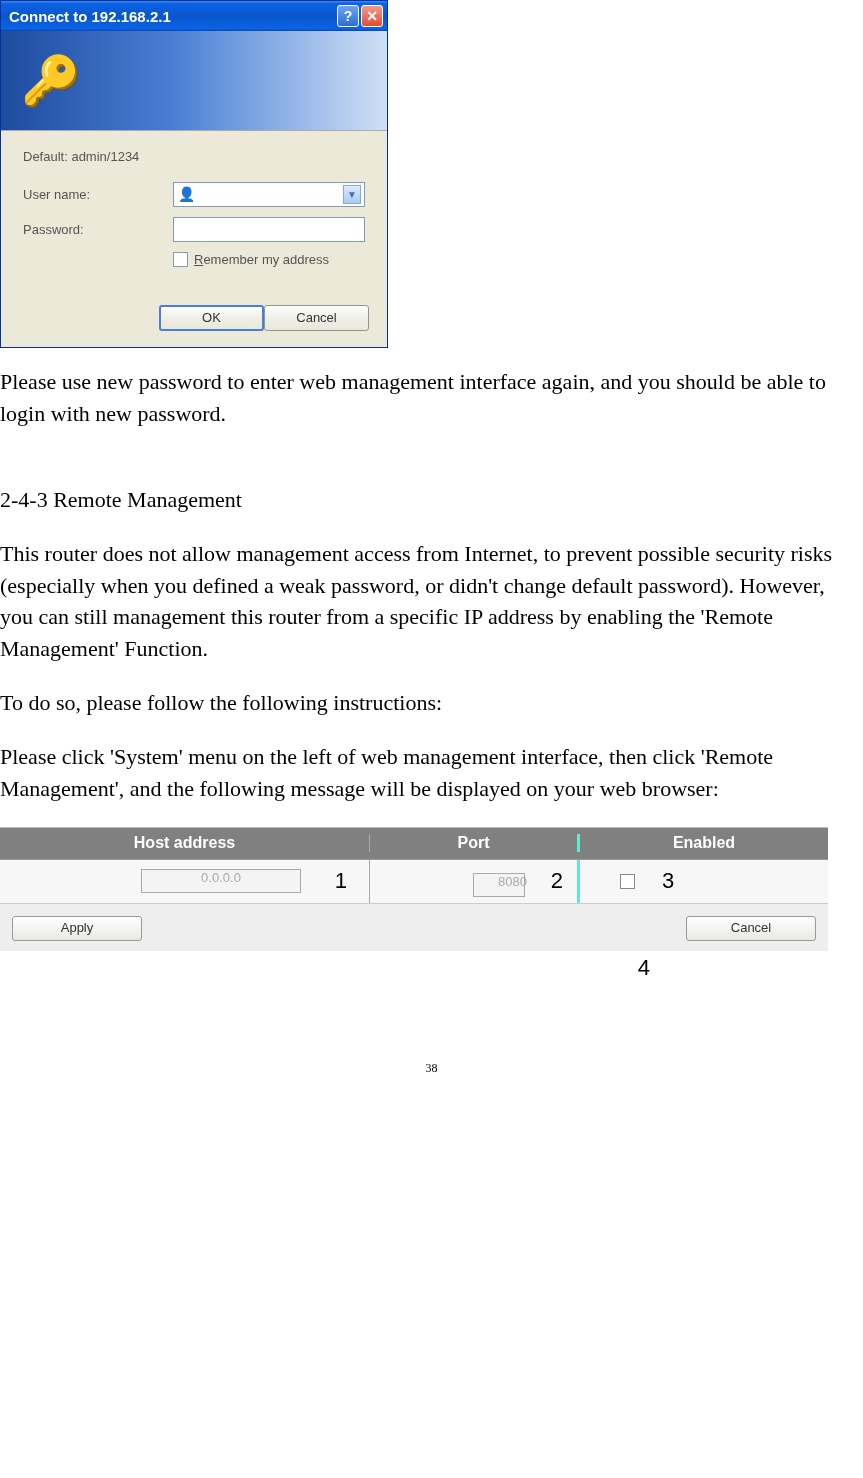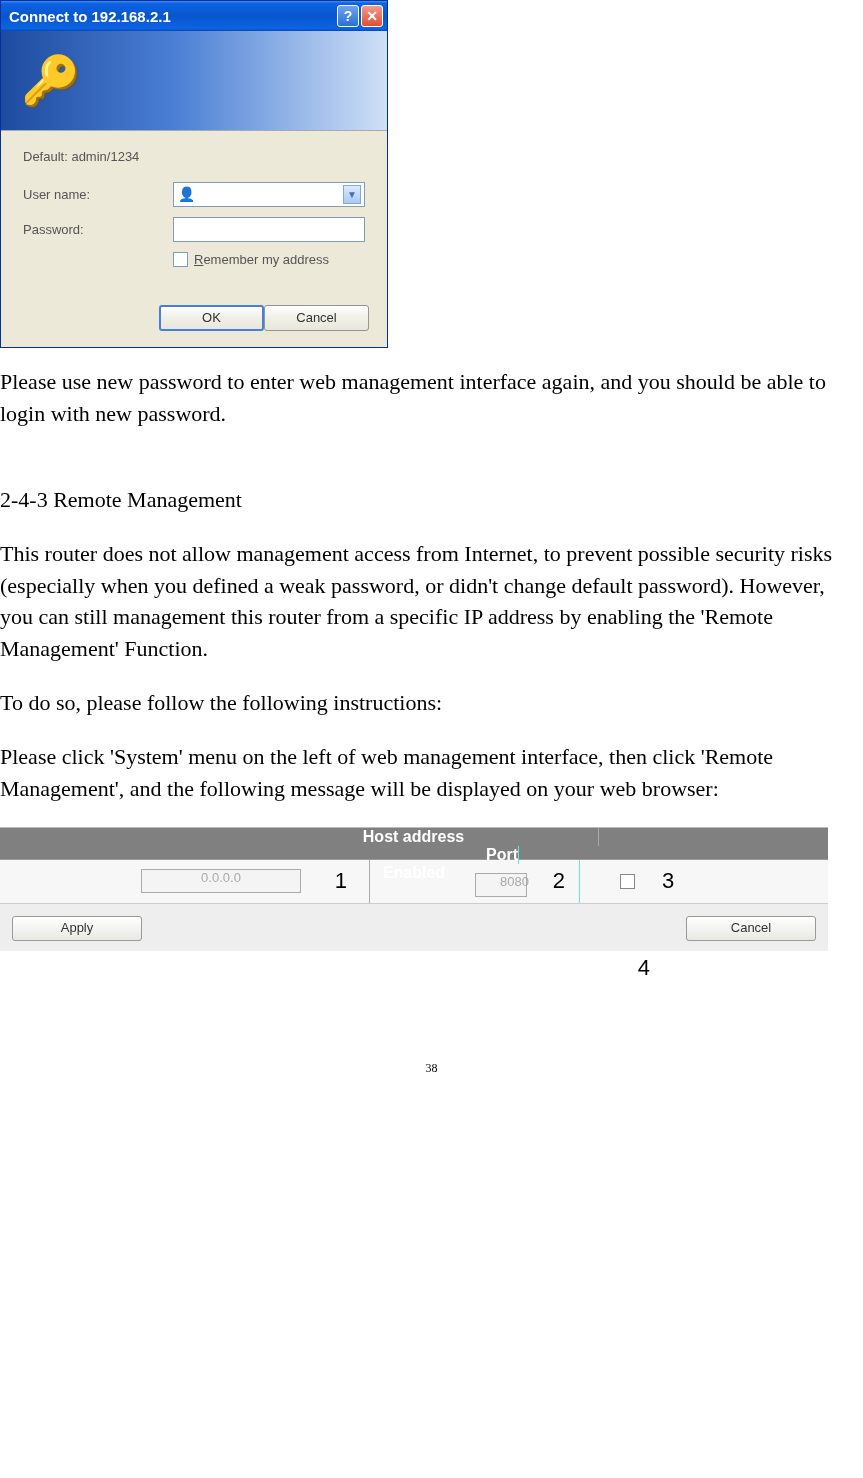--- a/index.html
+++ b/index.html
@@ -168,24 +168,23 @@
     }
     .rm-header {
       display: flex;
       background: #808080;
       color: #fff;
       font-size: 16px;
       font-weight: bold;
       height: 32px;
       align-items: center;
       border-bottom: 1px solid #999;
-      flex-direction: column;
     }
     .rm-c1 { width: 370px; text-align: center; border-right: 1px solid #aaa; }
-    .rm-c2 { width: 210px; text-align: right; border-right: 1px solid #5eead4; }
+    .rm-c2 { width: 210px; text-align: center; border-right: 3px solid #5eead4; }
     .rm-c3 { flex: 1; text-align: center; }
     .rm-data {
       display: flex;
       background: #f7f7f7;
       height: 44px;
       align-items: center;
       border-bottom: 1px solid #ccc;
     }
     .rm-data .rm-c1, .rm-data .rm-c2, .rm-data .rm-c3 {
       display: flex;

